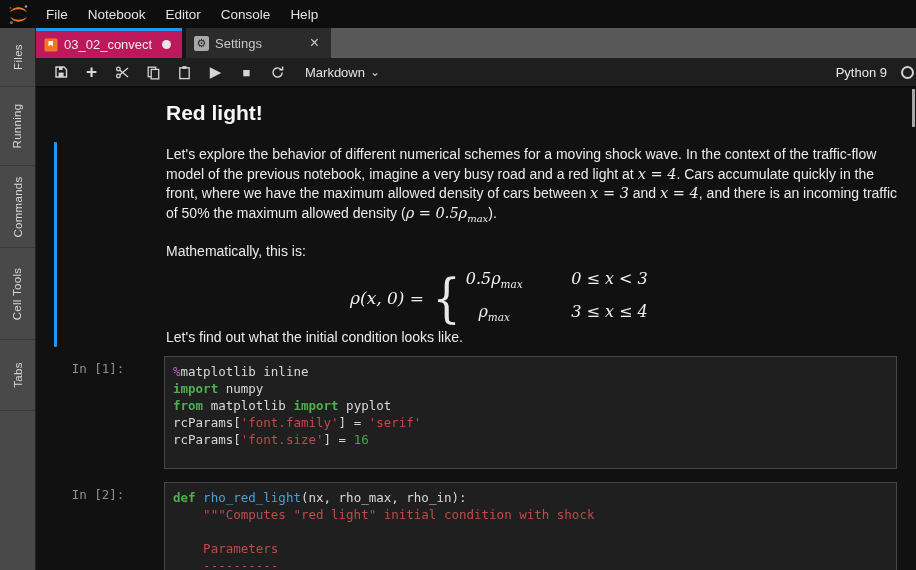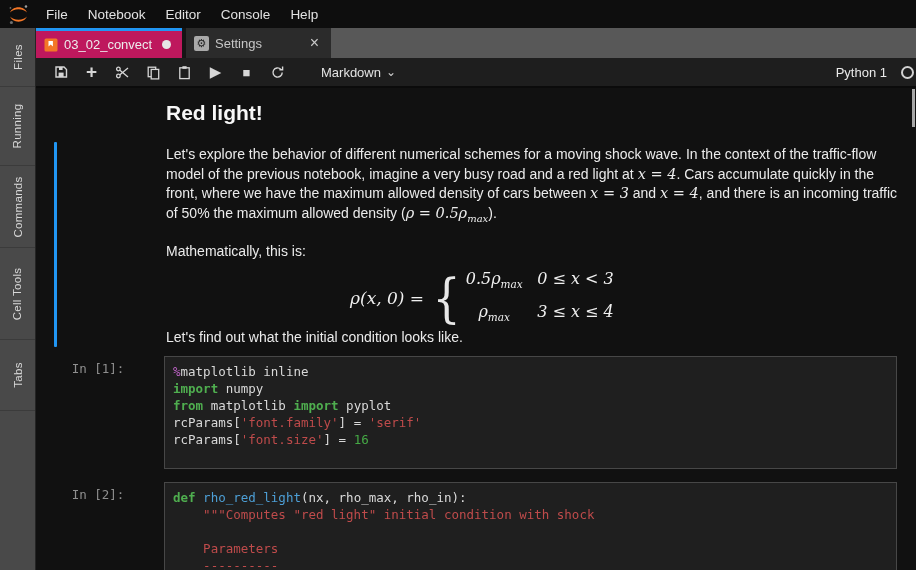--- a/index.html
+++ b/index.html
@@ -40,21 +40,21 @@
   
   .toolbar { position: absolute; top: 58px; left: 36px; right: 0; height: 30px;
              background: #1e1e1e; border-bottom: 2px solid #0b0b0b;
              display: flex; align-items: center; }
   .tb-btn { width: 31px; height: 28px; display: flex; align-items: center; justify-content: center;
             background: none; border: none; color: #d6d6d6; cursor: pointer; }
   .tb-btn:first-of-type { margin-left: 9px; }
   .glyph { font-size: 15px; color: #d6d6d6; }
   .glyph.plus { font-size: 19px; font-weight: bold; }
   .glyph.stop { font-size: 13px; }
-  .celltype { margin-left: 28px; color: #e3e3e3; font-size: 13px; display: flex;
+  .celltype { margin-left: 12px; color: #e3e3e3; font-size: 13px; display: flex;
               align-items: center; gap: 5px; cursor: pointer; }
   .chev { font-size: 12px; color: #cfcfcf; }
   .toolbar-right { margin-left: auto; display: flex; align-items: center; }
   .kernel-name { color: #eaeaea; font-size: 13px; margin-right: 14px; }
   .kernel-circle { width: 13px; height: 13px; border: 2px solid #d2d2d2;
                    border-radius: 50%; margin-right: 2px; }
 
   
   .content { position: absolute; top: 88px; left: 36px; right: 0; bottom: 0; background: #111; }
   .md-heading { position: absolute; left: 130px; top: 13px; font-size: 21px;
@@ -67,21 +67,21 @@
   sub.math { font-size: 10px; }
   .md-p2 { margin-top: 14px; }
   .md-p3 { }
 
   .equation { margin: 8px 0 0 184px; display: flex; align-items: center; color: #f0f0f0; }
   .eq-lhs { font-family: "DejaVu Serif", serif; font-style: italic; font-size: 17px; }
   .eq-brace { font-family: "DejaVu Serif", serif; font-size: 52px; font-weight: 200;
               line-height: .9; margin: 0 2px 0 6px; transform: scaleX(.85); color: #e8e8e8; }
   .eq-cases { display: flex; flex-direction: column; gap: 7px;
               font-family: "DejaVu Serif", serif; font-size: 16px; }
-  .eq-row { display: flex; align-items: baseline; }
+  .eq-row { display: flex; align-items: baseline; gap: 34px; }
   .eq-val { width: 58px; text-align: center; font-style: italic; }
   .eq-val sub { font-size: 10.5px; }
   .eq-cond { margin-left: 14px; font-style: italic; }
 
   
   .code-cell { position: absolute; left: 128px; width: 733px; background: #1f1f1f;
                border: 1px solid #474747; padding: 6px 16px 6px 8px;
                font-family: "DejaVu Sans Mono", "Liberation Mono", monospace;
                font-size: 12.5px; line-height: 17px; }
   .cell1 { top: 268px; height: 113px; }
@@ -198,21 +198,21 @@
     <svg width="15" height="15" viewBox="0 0 15 15">
       <path d="M12.2 7.5 a4.6 4.6 0 1 1 -1.4-3.3" fill="none" stroke="#d6d6d6" stroke-width="1.4"></path>
       <path d="M12.6 1.6 v3.2 h-3.2" fill="none" stroke="#d6d6d6" stroke-width="1.4"></path>
     </svg>
   </button>
   <div class="celltype">
     <span>Markdown</span>
     <span class="chev">⌄</span>
   </div>
   <div class="toolbar-right">
-    <span class="kernel-name">Python 1</span>
+    <span class="kernel-name">Python 9</span>
     <span class="kernel-circle"></span>
   </div>
 </div>
 
 <div class="content">
   <div class="md-heading">Red light!</div>
   <div class="sel-bar"></div>
 
   <div class="md-body">
     <p class="md-p1"><span>Let's explore the behavior of different numerical schemes for a moving shock wave. In the context of the traffic-flow model of the previous notebook, imagine a very busy road and a red light at </span><span class="math">x = 4</span><span>. Cars accumulate quickly in the front, where we have the maximum allowed density of cars between </span><span class="math">x = 3</span><span> and </span><span class="math">x = 4</span><span>, and there is an incoming traffic of 50% the maximum allowed density (</span><span class="math">ρ = 0.5ρ</span><sub class="math">max</sub><span>).</span></p>

